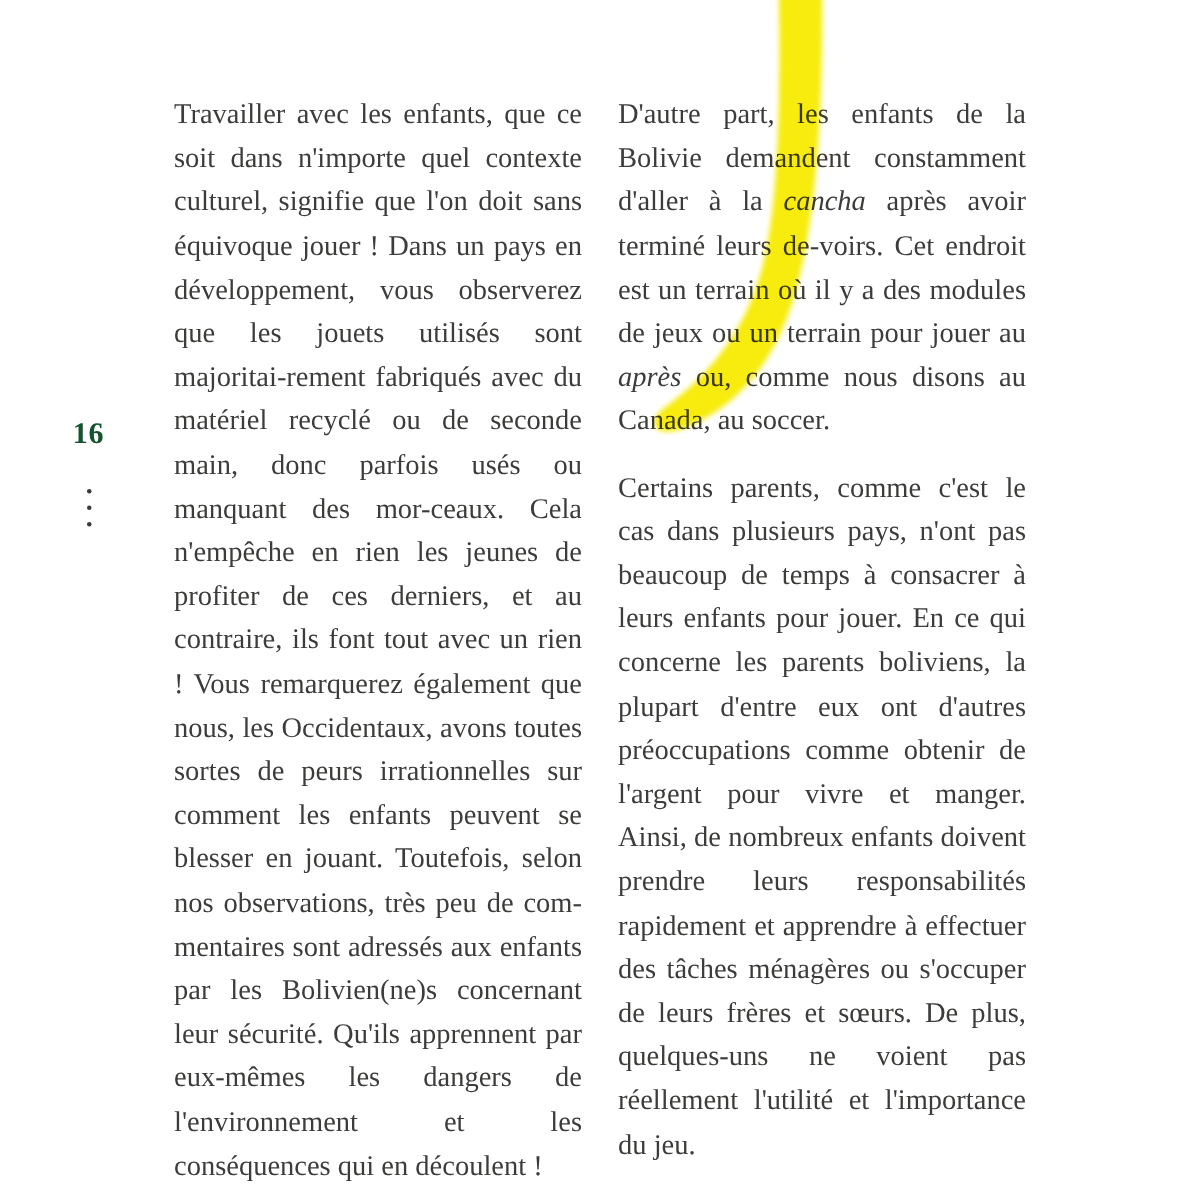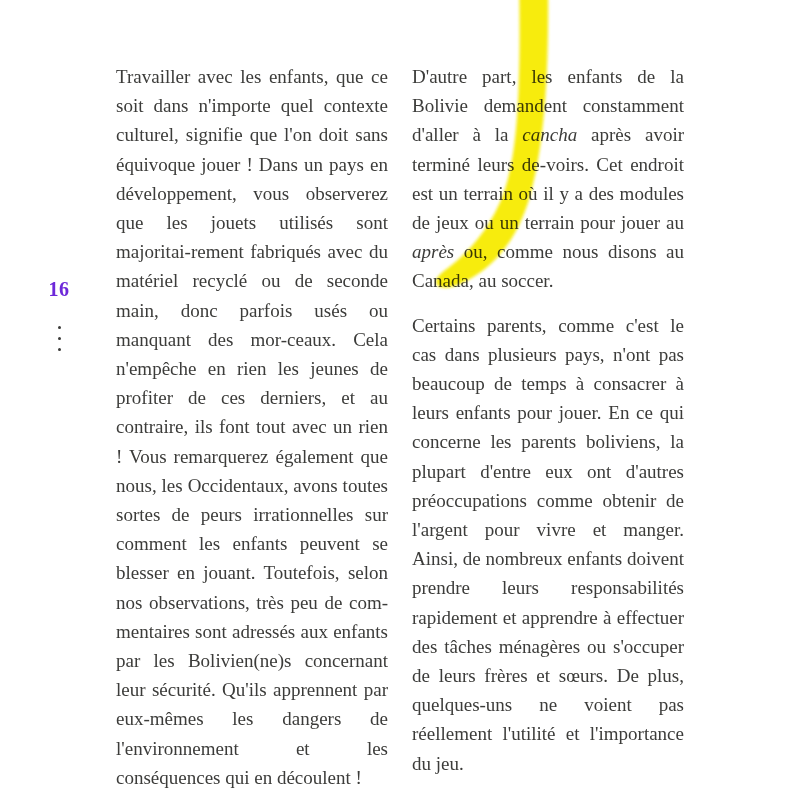--- a/index.html
+++ b/index.html
@@ -18,21 +18,21 @@
 
   
   .folio {
     position: absolute;
     left: 36px;
     top: 278px;
     width: 46px;
     text-align: center;
     font-size: 20px;
     font-weight: bold;
-    color: #6d28d9;
+    color: #14532d;
     letter-spacing: 0.5px;
   }
   .folio-dots {
     position: absolute;
     left: 36px;
     top: 326px;
     width: 46px;
     display: flex;
     flex-direction: column;
     align-items: center;

